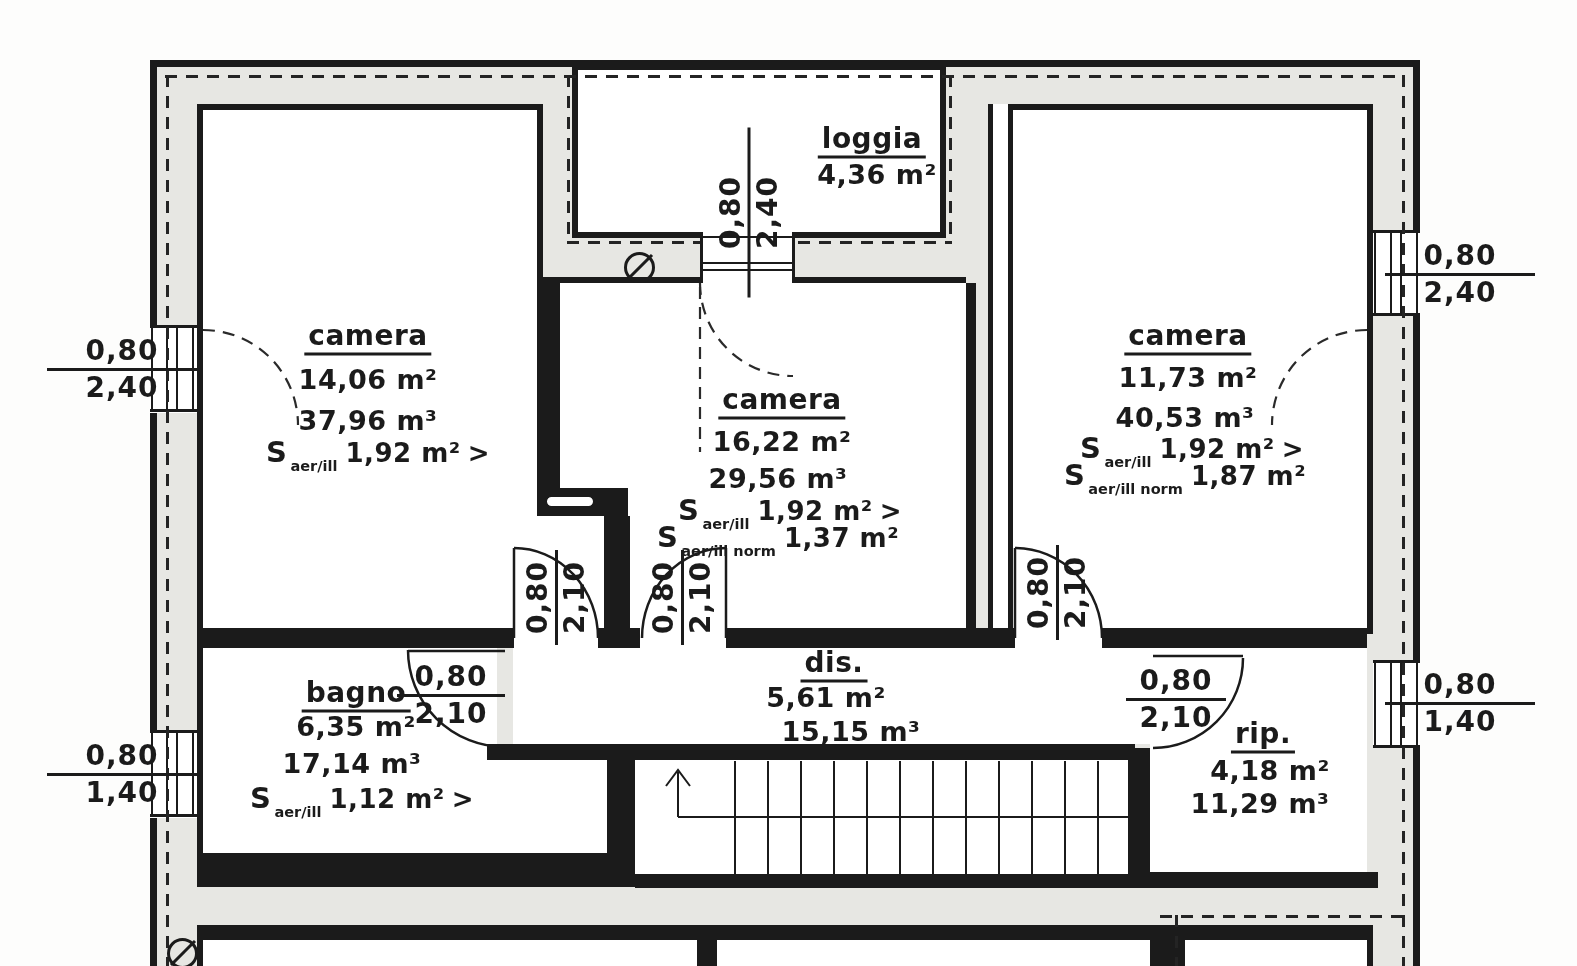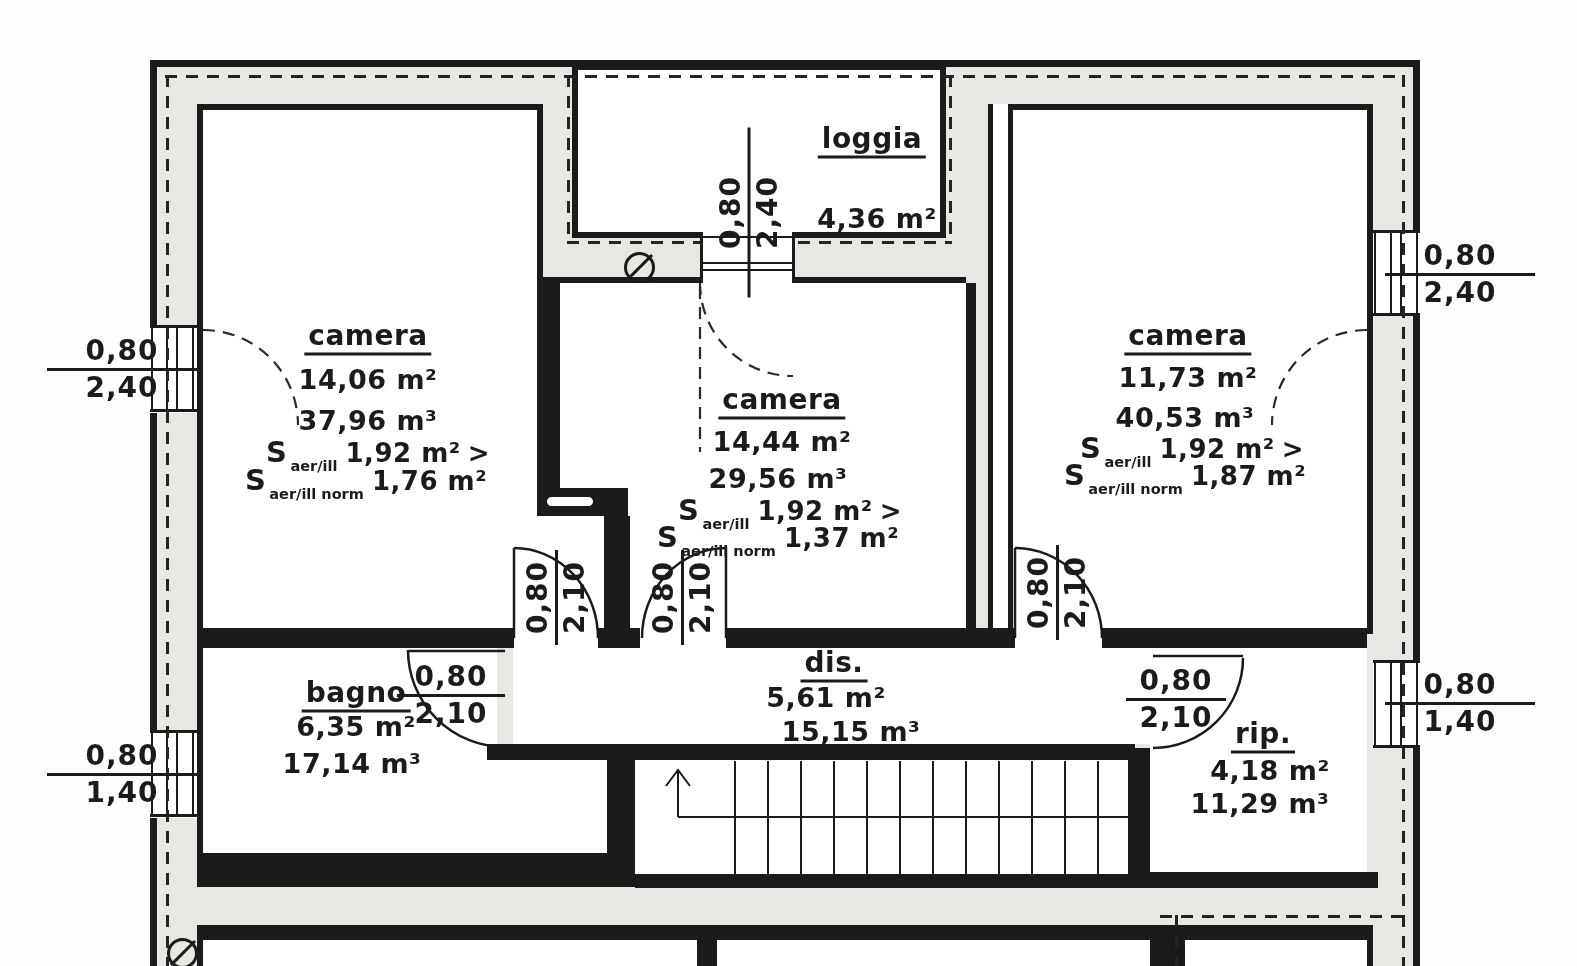--- a/index.html
+++ b/index.html
@@ -177,34 +177,31 @@
   </svg>
 
   <div class="oslash" style="left:624px;top:252px;">
       <div class="sl"></div>
     </div>
   <div class="oslash" style="left:167px;top:938px;">
       <div class="sl"></div>
     </div>
 
   <div class="tl rname" style="left:872px;top:140px;">loggia</div>
-  <div class="tl rval" style="left:877px;top:174px;margin-top:44px;">4,36 m²</div>
+  <div class="tl rval" style="left:877px;top:174px;">4,36 m²</div>
 
   <div class="tl rname" style="left:368px;top:337px;">camera</div>
   <div class="tl rval" style="left:368px;top:379px;">14,06 m²</div>
   <div class="tl rval" style="left:368px;top:420px;">37,96 m³</div>
   <div class="tl srow" style="left:378px;top:452px;">
     <span class="ssym">S</span><span class="ssub">aer/ill</span><span>1,92 m²</span><span class="sgt">&gt;</span>
   </div>
-  <div class="tl srow" style="left:366px;top:480px;">
-    <span class="ssym">S</span><span class="ssub">aer/ill norm</span><span>1,76 m²</span>
-  </div>
 
   <div class="tl rname" style="left:782px;top:401px;">camera</div>
-  <div class="tl rval" style="left:782px;top:441px;">14,44 m²</div>
+  <div class="tl rval" style="left:782px;top:441px;">16,22 m²</div>
   <div class="tl rval" style="left:778px;top:478px;">29,56 m³</div>
   <div class="tl srow" style="left:790px;top:510px;">
     <span class="ssym">S</span><span class="ssub">aer/ill</span><span>1,92 m²</span><span class="sgt">&gt;</span>
   </div>
   <div class="tl srow" style="left:778px;top:537px;">
     <span class="ssym">S</span><span class="ssub">aer/ill norm</span><span>1,37 m²</span>
   </div>
 
   <div class="tl rname" style="left:1188px;top:337px;">camera</div>
   <div class="tl rval" style="left:1188px;top:377px;">11,73 m²</div>
@@ -212,20 +209,23 @@
   <div class="tl srow" style="left:1192px;top:448px;">
     <span class="ssym">S</span><span class="ssub">aer/ill</span><span>1,92 m²</span><span class="sgt">&gt;</span>
   </div>
   <div class="tl srow" style="left:1185px;top:475px;">
     <span class="ssym">S</span><span class="ssub">aer/ill norm</span><span>1,87 m²</span>
   </div>
 
   <div class="tl rname" style="left:356px;top:694px;">bagno</div>
   <div class="tl rval" style="left:356px;top:726px;">6,35 m²</div>
   <div class="tl rval" style="left:352px;top:763px;">17,14 m³</div>
+  <div class="tl srow" style="left:362px;top:798px;">
+    <span class="ssym">S</span><span class="ssub">aer/ill</span><span>1,12 m²</span><span class="sgt">&gt;</span>
+  </div>
 
   <div class="tl rname" style="left:826px;top:664px;margin-left:8px;">dis.</div>
   <div class="tl rval" style="left:826px;top:697px;">5,61 m²</div>
   <div class="tl rval" style="left:827px;top:731px;margin-left:24px;">15,15 m³</div>
 
   <div class="tl rname" style="left:1263px;top:735px;">rip.</div>
   <div class="tl rval" style="left:1270px;top:770px;">4,18 m²</div>
   <div class="tl rval" style="left:1260px;top:803px;">11,29 m³</div>
 
   <div class="hdim" style="left:47px;top:336px;">

